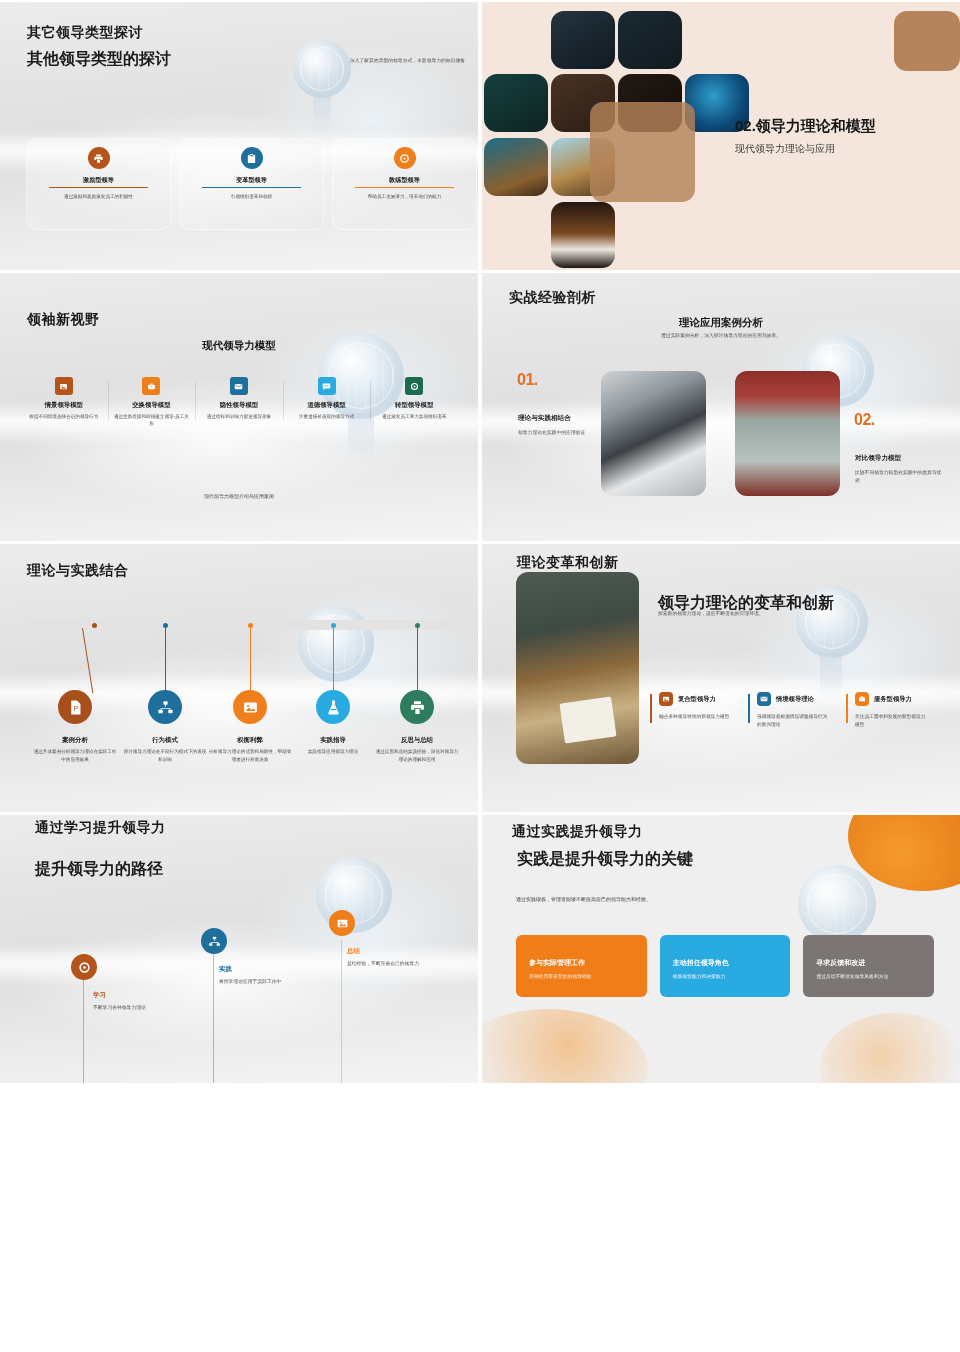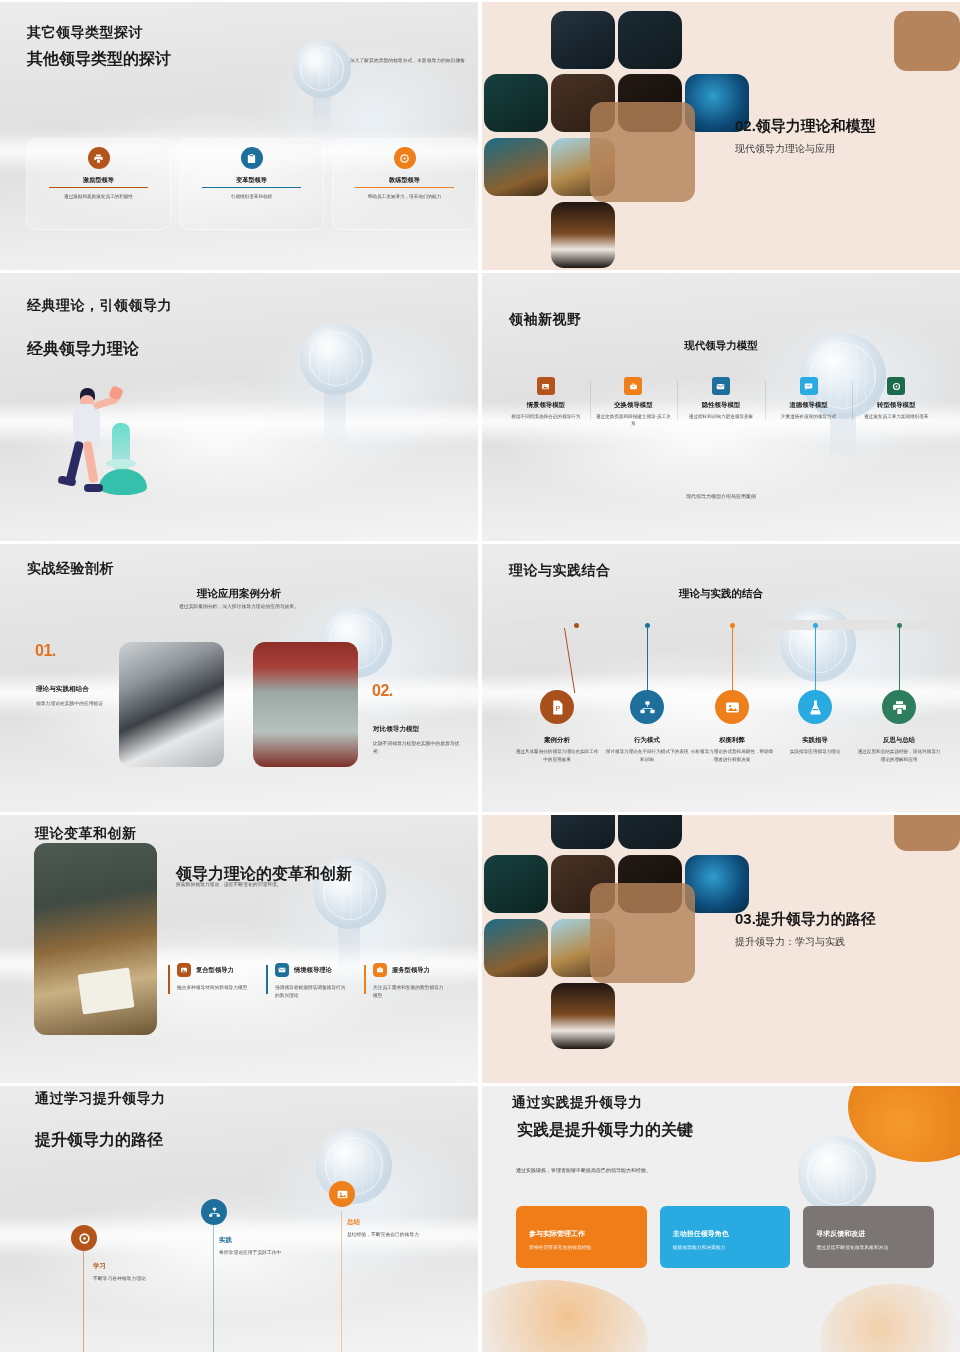--- a/index.html
+++ b/index.html
@@ -208,44 +208,20 @@
       <div class="tile" style="left:2px;top:136px;width:64px;height:58px;background:linear-gradient(160deg,#1d6b85,#8a6030 70%,#3b2a18);"></div>
       <div class="tile" style="left:69px;top:136px;width:64px;height:58px;background:linear-gradient(160deg,#9fd4e8,#b58b4c 55%,#4a3620);"></div>
       <div class="tile" style="left:69px;top:200px;width:64px;height:66px;background:linear-gradient(180deg,#221611,#7a4a22 48%,#ece6df 72%,#1a1410);"></div>
       <div class="tile" style="left:108px;top:100px;width:105px;height:100px;background:rgba(181,130,89,.82);"></div>
       <div class="tile" style="left:412px;top:9px;width:66px;height:60px;background:#b5845c;"></div>
     </div>
     <div class="cover-title" style="left:253px;top:115px;">02.领导力理论和模型</div>
     <div class="cover-sub" style="left:253px;top:140px;">现代领导力理论与应用</div>
   </div>
 
-  <div class="slide">
-    <div class="bg-lib"></div>
-    <div class="globe" style="left:300px;top:50px;width:72px;height:72px;"></div>
-    <div class="globe-stand" style="left:324px;top:116px;width:22px;height:56px;"></div>
-
-    <div class="slide-title" style="left:27px;top:24px;">经典理论，引领领导力</div>
-    <div class="sub-h" style="left:27px;top:66px;">经典领导力理论</div>
-
-    <div class="person">
-      <div style="position:absolute;left:99px;top:196px;width:48px;height:26px;border-radius:50% 50% 50% 50%/75% 75% 30% 30%;background:#35c0ab;"></div>
-      <div style="position:absolute;left:112px;top:150px;width:18px;height:48px;background:linear-gradient(180deg,rgba(77,215,196,.85),rgba(77,215,196,.35));border-radius:8px;"></div>
-      <div style="position:absolute;left:106px;top:186px;width:30px;height:9px;border-radius:50%;background:#bfeee6;"></div>
-      <div style="position:absolute;left:80px;top:115px;width:15px;height:13px;border-radius:7px 7px 3px 3px;background:#1d1b3a;"></div>
-      <div style="position:absolute;left:80px;top:122px;width:14px;height:12px;border-radius:50%;background:#f7b6a3;"></div>
-      <div style="position:absolute;left:73px;top:131px;width:27px;height:44px;border-radius:10px 10px 4px 4px;background:#e7eaf0;"></div>
-      <div style="position:absolute;left:93px;top:126px;width:26px;height:7px;border-radius:4px;background:#f7b6a3;transform:rotate(-18deg);"></div>
-      <div style="position:absolute;left:110px;top:114px;width:12px;height:12px;border-radius:4px;background:#f89b86;transform:rotate(22deg);"></div>
-      <div style="position:absolute;left:70px;top:168px;width:9px;height:44px;background:#2b2a63;transform:rotate(14deg);border-radius:4px;"></div>
-      <div style="position:absolute;left:86px;top:168px;width:9px;height:42px;background:#f7b6a3;transform:rotate(-10deg);border-radius:4px;"></div>
-      <div style="position:absolute;left:58px;top:204px;width:18px;height:8px;border-radius:4px;background:#2b2a63;transform:rotate(12deg);"></div>
-      <div style="position:absolute;left:84px;top:211px;width:19px;height:8px;border-radius:4px;background:#2b2a63;"></div>
-    </div>
-
-  </div>
 
   <div class="slide">
     <div class="bg-lib"></div>
     <div class="globe" style="left:318px;top:60px;width:86px;height:86px;"></div>
     <div class="globe-stand" style="left:348px;top:140px;width:26px;height:50px;"></div>
 
     <div class="slide-title" style="left:27px;top:22px;margin-top:16px;">领袖新视野</div>
     <div class="s4-head" style="top:66px;">现代领导力模型</div>
 
     <div class="s4-items">
@@ -326,21 +302,20 @@
     <div class="s5-num" style="left:372px;top:138px;">02.</div>
     <div class="s5-t" style="left:373px;top:181px;">对比领导力模型</div>
     <div class="s5-d" style="left:373px;top:196px;">比较不同领导力模型在实践中的差异与优劣</div>
   </div>
 
   <div class="slide">
     <div class="bg-lib"></div>
     <div class="globe" style="left:298px;top:62px;width:76px;height:76px;"></div>
 
     <div class="slide-title" style="left:27px;top:18px;">理论与实践结合</div>
-    <div style="position:absolute;width:100%;text-align:center;top:43px;font-size:10.5px;font-weight:bold;color:#161616;">理论与实践的结合</div>
 
     <div class="tl-bar"></div>
 
     <div class="tl-dot" style="left:92px;background:#a8501c;"></div>
     <div class="tl-line" style="left:82px;top:84px;height:66px;background:#a8501c;transform:rotate(-9deg);transform-origin:top;"></div>
     <div class="tl-circ chip" style="left:58px;top:146px;background:#a8501c;">
       <svg width="17" height="17" viewBox="0 0 24 24" fill="#fff">
           <path d="M6 2h8l5 5v15H6z"></path>
           <text x="9" y="17" font-size="10" fill="#a8501c" font-family="sans-serif">P</text>
         </svg>
@@ -448,37 +423,20 @@
                 <rect x="10" y="11" width="4" height="2" fill="#ef7f1a"></rect>
               </svg>
           </span>
           <span class="s7-t">服务型领导力</span>
         </div>
         <div class="s7-d">关注员工需求和发展的新型领导力模型</div>
       </div>
     </div>
   </div>
 
-  <div class="slide cover">
-    <div class="mosaic">
-      <div class="tile" style="left:69px;top:-24px;width:64px;height:58px;background:linear-gradient(150deg,#26333d,#0f1a22);"></div>
-      <div class="tile" style="left:136px;top:-24px;width:64px;height:58px;background:linear-gradient(150deg,#1a2a33,#121a1f);"></div>
-      <div class="tile" style="left:2px;top:40px;width:64px;height:58px;background:linear-gradient(150deg,#16403f,#0d2422);"></div>
-      <div class="tile" style="left:69px;top:40px;width:64px;height:58px;background:linear-gradient(150deg,#4a3326,#2b1d14);"></div>
-      <div class="tile" style="left:136px;top:40px;width:64px;height:58px;background:linear-gradient(150deg,#241a14,#100b08);"></div>
-      <div class="tile" style="left:203px;top:40px;width:64px;height:58px;background:radial-gradient(circle at 44% 38%,#2f9ccc,#0d4a78 60%,#062a44);"></div>
-      <div class="tile" style="left:2px;top:104px;width:64px;height:58px;background:linear-gradient(160deg,#1d6b85,#8a6030 70%,#3b2a18);"></div>
-      <div class="tile" style="left:69px;top:104px;width:64px;height:58px;background:linear-gradient(160deg,#9fd4e8,#b58b4c 55%,#4a3620);"></div>
-      <div class="tile" style="left:69px;top:168px;width:64px;height:66px;background:linear-gradient(180deg,#221611,#7a4a22 48%,#ece6df 72%,#1a1410);"></div>
-      <div class="tile" style="left:108px;top:68px;width:105px;height:100px;background:rgba(181,130,89,.82);"></div>
-      <div class="tile" style="left:412px;top:-24px;width:66px;height:60px;background:#b5845c;"></div>
-    </div>
-    <div class="cover-title" style="left:253px;top:95px;">03.提升领导力的路径</div>
-    <div class="cover-sub" style="left:253px;top:120px;">提升领导力：学习与实践</div>
-  </div>
 
   <div class="slide">
     <div class="bg-lib"></div>
     <div class="globe" style="left:316px;top:42px;width:76px;height:76px;"></div>
 
     <div class="slide-title" style="left:35px;top:4px;">通过学习提升领导力</div>
     <div class="sub-h" style="left:35px;top:44px;">提升领导力的路径</div>
 
     <div class="s9-stem" style="left:83px;top:165px;height:103px;background:rgba(180,83,26,.45);"></div>
     <div class="s9-circ chip" style="left:71px;top:139px;background:#b4531a;">

